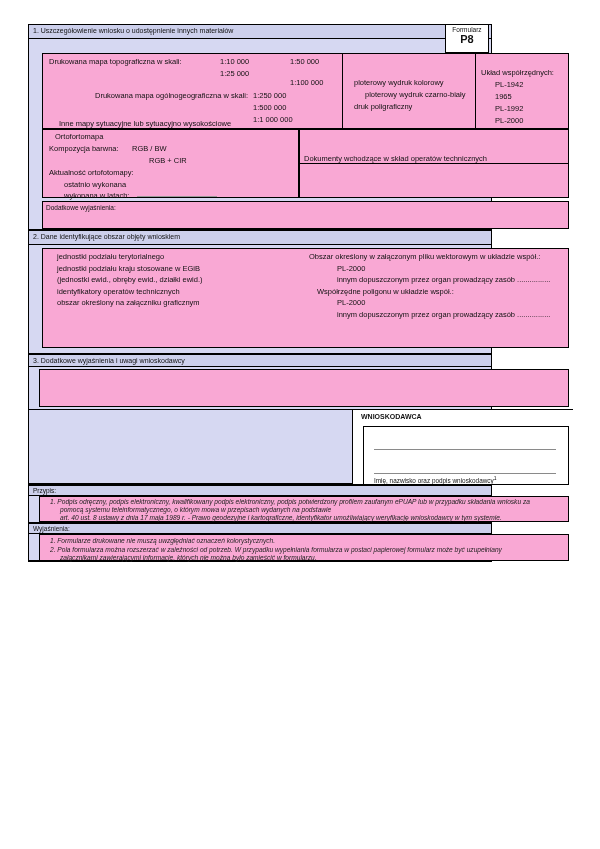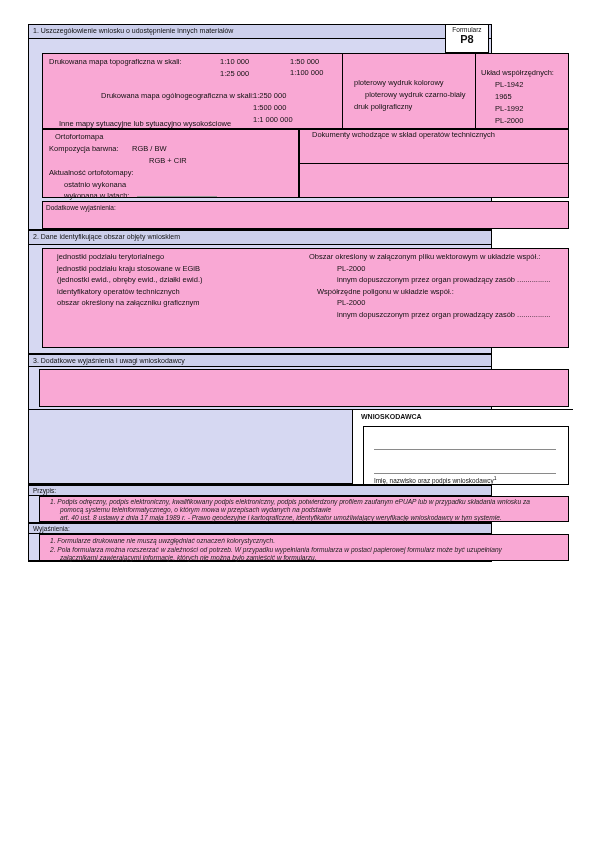--- a/index.html
+++ b/index.html
@@ -37,23 +37,23 @@
   </div>
 
   <div class="wbox" style="left:13px; top:28px; width:527px; height:76px;">
     <div class="colline" style="left:299px;"></div>
     <div class="colline" style="left:432px;"></div>
 
     <span class="t" style="left:6px; top:3px;">Drukowana mapa topograficzna w skali:</span>
     <span class="t" style="left:177px; top:3px;">1:10 000</span>
     <span class="t" style="left:177px; top:15px;">1:25 000</span>
     <span class="t" style="left:247px; top:3px;">1:50 000</span>
-    <span class="t" style="left:247px; top:14px;">1:100 000</span>
+    <span class="t" style="left:247px; top:24px;">1:100 000</span>
 
-    <span class="t" style="left:12px; top:37px;padding-left:46px;">Drukowana mapa ogólnogeograficzna w skali:</span>
+    <span class="t" style="left:6px; top:37px;padding-left:46px;">Drukowana mapa ogólnogeograficzna w skali:</span>
     <span class="t" style="left:210px; top:37px;">1:250 000</span>
     <span class="t" style="left:210px; top:49px;">1:500 000</span>
     <span class="t" style="left:210px; top:61px;">1:1 000 000</span>
 
     <span class="t" style="left:16px; top:65px;">Inne mapy sytuacyjne lub sytuacyjno wysokościowe</span>
 
     <span class="t" style="left:311px; top:24px;">ploterowy wydruk kolorowy</span>
     <span class="t" style="left:322px; top:36px;">ploterowy wydruk czarno-biały</span>
     <span class="t" style="left:311px; top:48px;">druk poligraficzny</span>
 
@@ -69,21 +69,21 @@
     <span class="t" style="left:6px; top:14px;">Kompozycja barwna:</span>
     <span class="t" style="left:89px; top:14px;">RGB / BW</span>
     <span class="t" style="left:106px; top:26px;">RGB + CIR</span>
     <span class="t" style="left:6px; top:38px;">Aktualność ortofotomapy:</span>
     <span class="t" style="left:21px; top:50px;">ostatnio wykonana</span>
     <span class="t" style="left:21px; top:61px;">wykonana w latach:</span>
     <div class="fill-line" style="left:94px; top:58px; width:80px; height:9px;"></div>
   </div>
 
   <div class="wbox" style="left:270px; top:104px; width:270px; height:69px;">
-    <div class="abs" style="left:0; top:0; width:100%; height:34px; border-bottom:1px solid #000; display:flex; align-items:flex-start; padding-left:12px;">
+    <div class="abs" style="left:0; top:0; width:100%; height:34px; border-bottom:1px solid #000; display:flex; align-items:flex-end; padding-left:4px;">
       <span style="font-size:7.5px;">Dokumenty wchodzące w skład operatów technicznych</span>
     </div>
   </div>
 
   <div class="wbox" style="left:13px; top:176px; width:527px; height:28px;">
     <span class="t65" style="left:3px; top:2px;">Dodatkowe wyjaśnienia:</span>
   </div>
 
   <div class="bar bar2" style="top:204px; height:16px;">
     <span class="bartxt">2. Dane identyfikujące obszar objęty wnioskiem</span>

